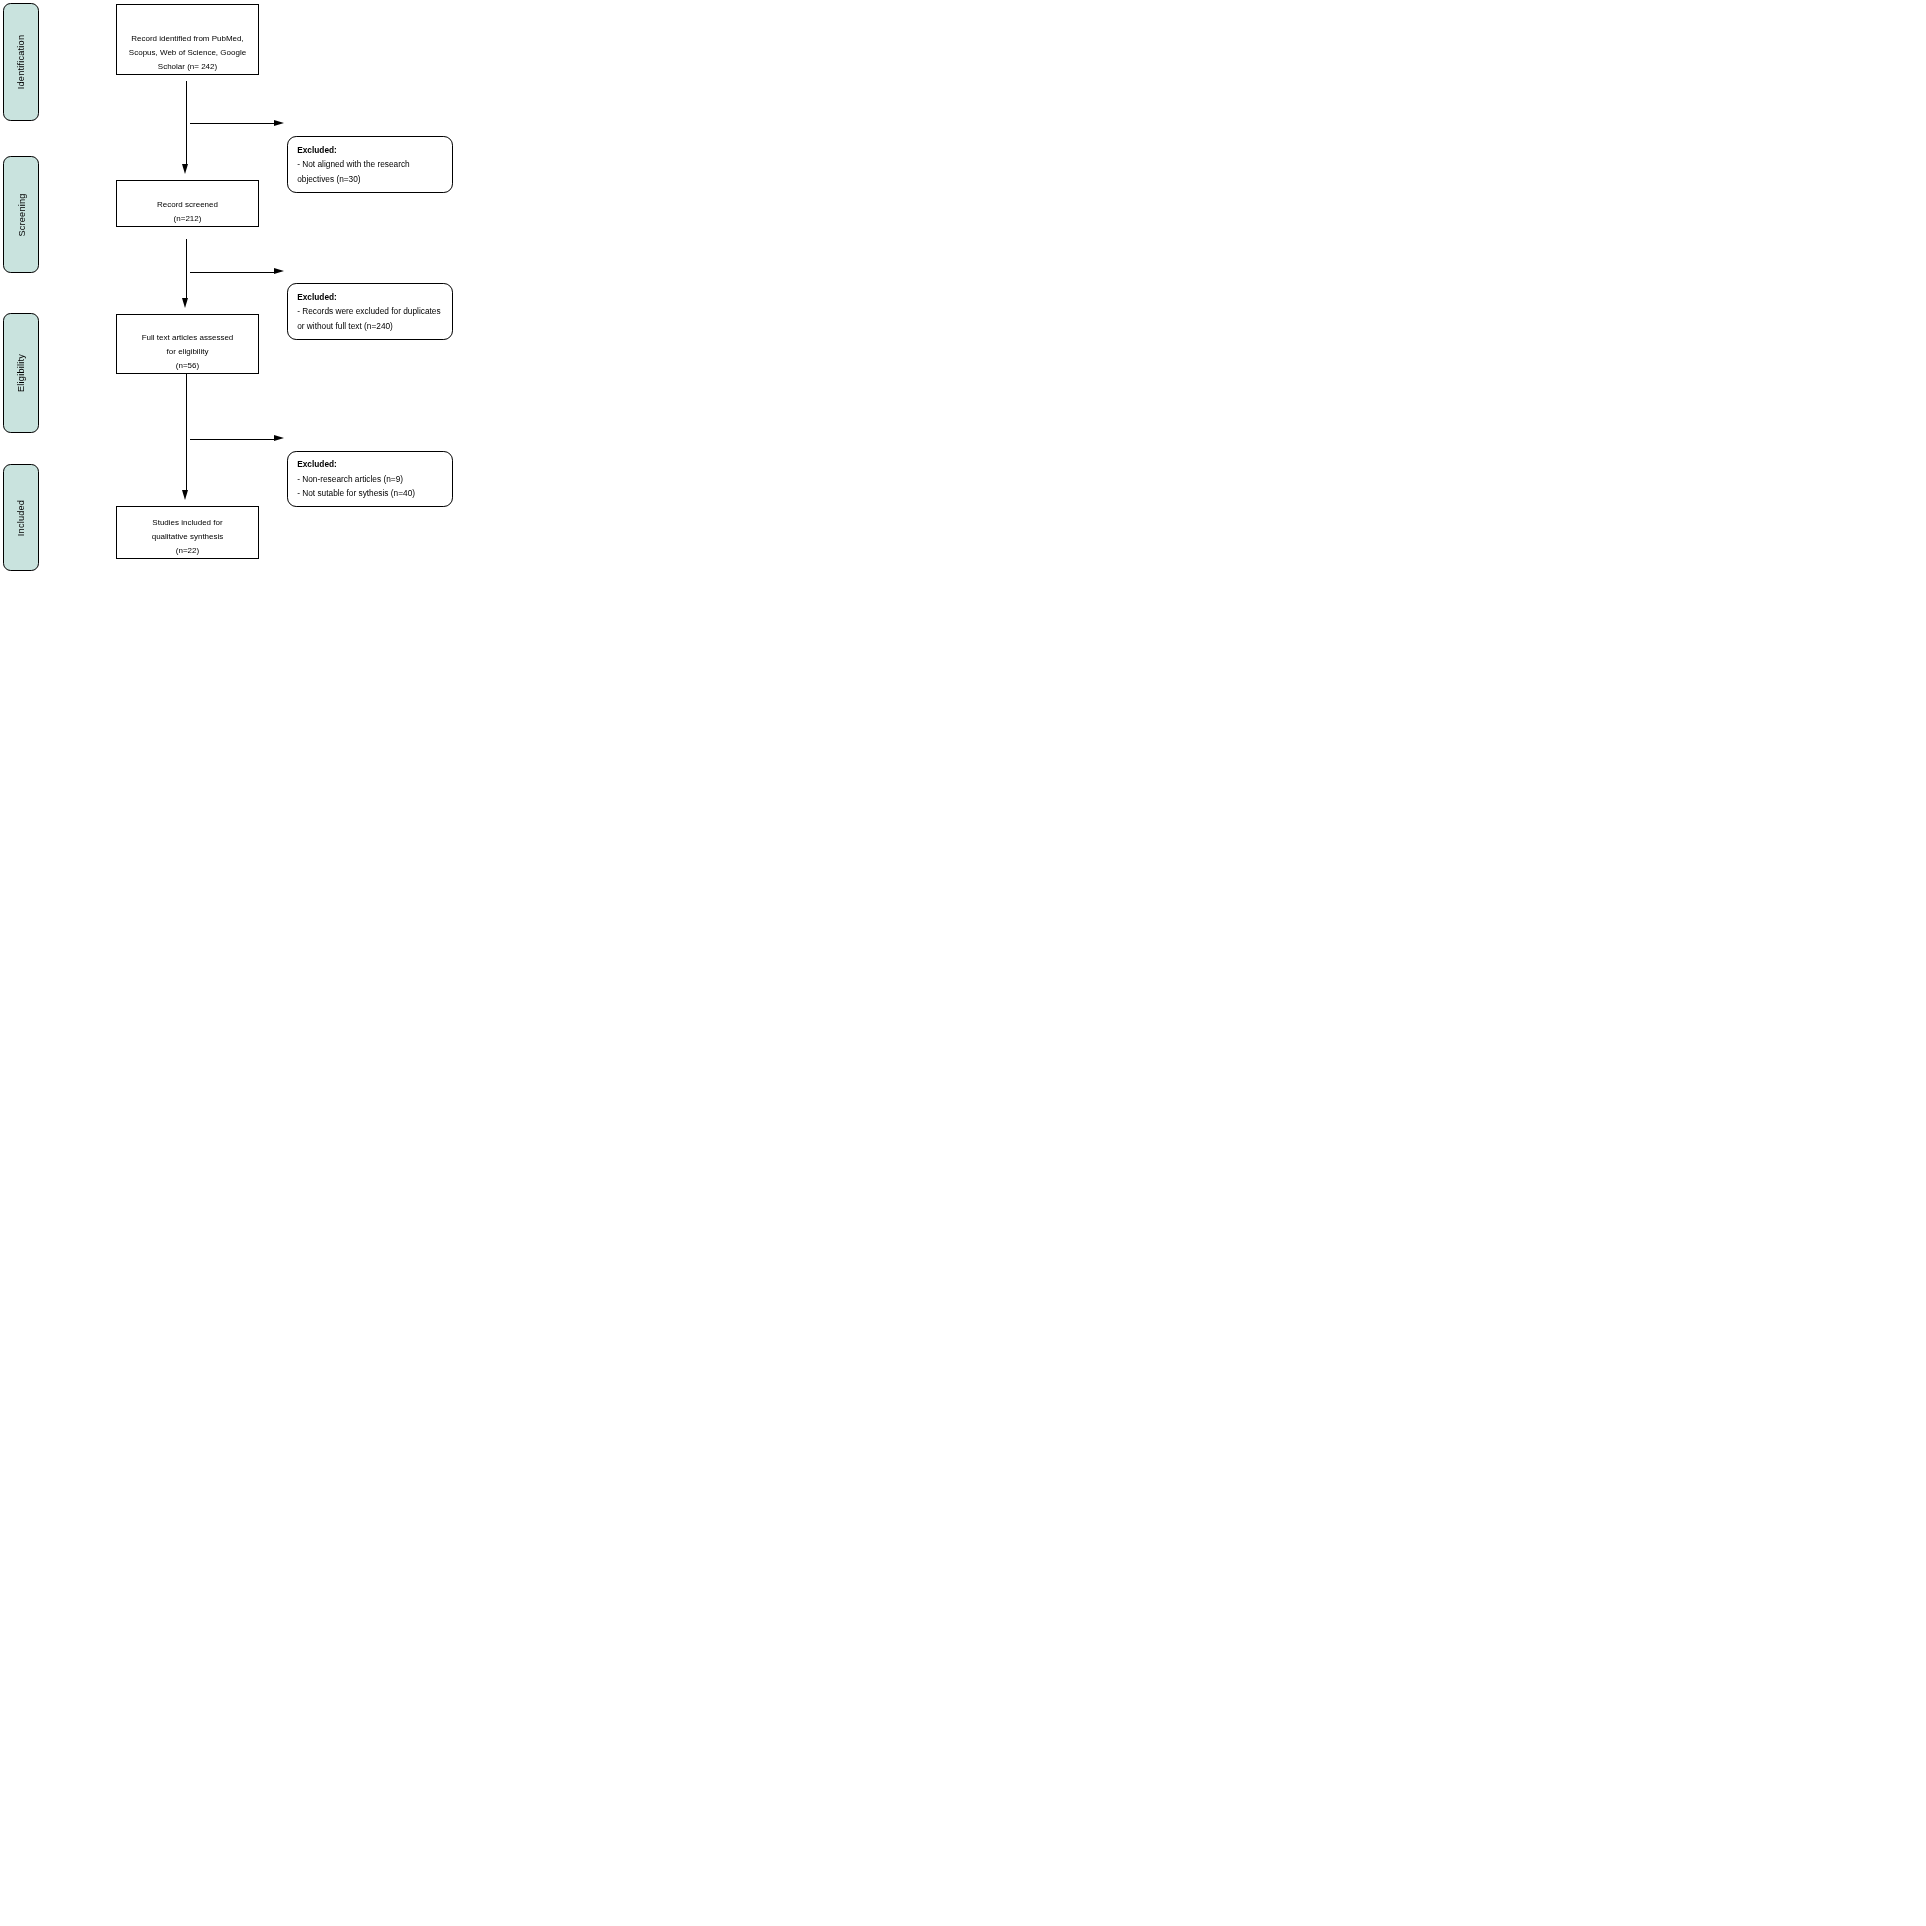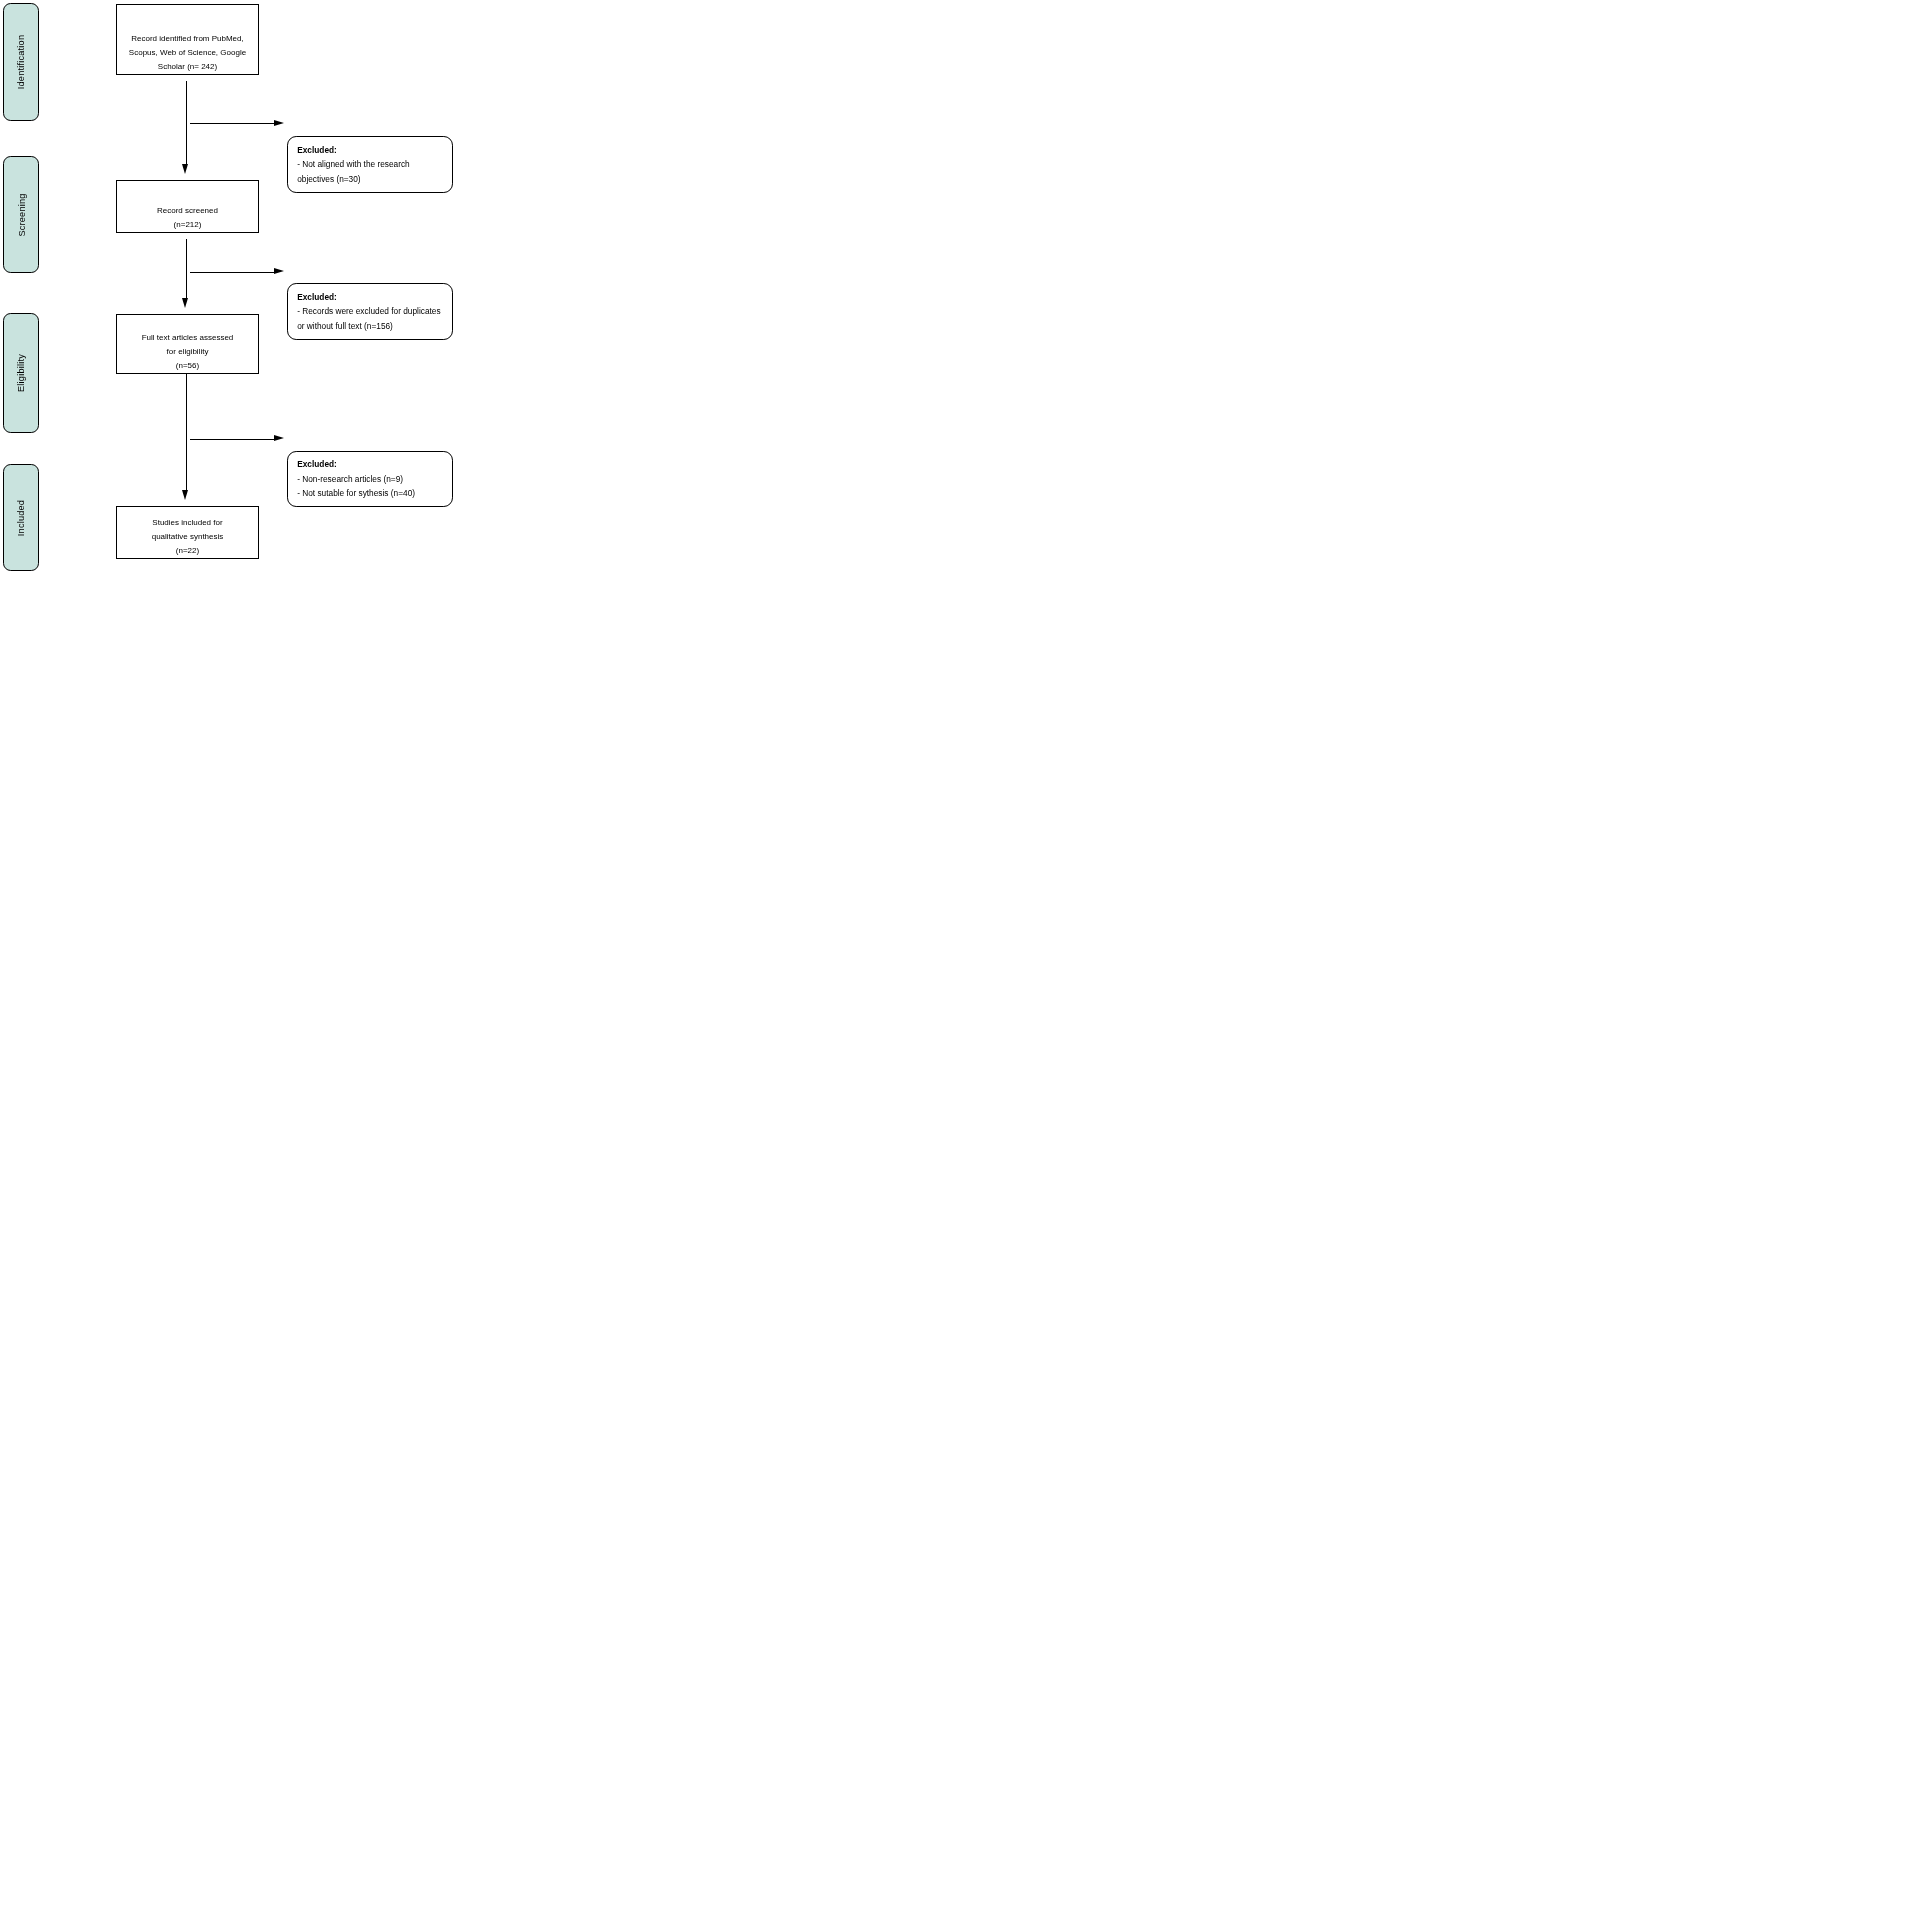--- a/index.html
+++ b/index.html
@@ -128,21 +128,21 @@
   </div>
   <div class="stage" style="top:464px; height:107px;">
     <span class="stage-label">Included</span>
   </div>
 
   <div class="flowbox" style="top:4.2px; height:71px;">
     <div class="box-text">Record identified from PubMed,
 Scopus, Web of Science, Google
 Scholar (n= 242)</div>
   </div>
-  <div class="flowbox" style="top:180px; height:53px;">
+  <div class="flowbox" style="top:180px; height:47px;">
     <div class="box-text">Record screened
 (n=212)</div>
   </div>
   <div class="flowbox" style="top:314px; height:60px;">
     <div class="box-text">Full text articles assessed
 for eligibility
 (n=56)</div>
   </div>
   <div class="flowbox" style="top:506px; height:53px;">
     <div class="box-text">Studies included for
@@ -151,21 +151,21 @@
   </div>
 
   <div class="exbox" style="top:96px; height:57px;">
     <div class="excluded-heading">Excluded:</div>
     <div class="excluded-item">- Not aligned with the research
 objectives (n=30)</div>
   </div>
   <div class="exbox" style="top:243px; height:57px;">
     <div class="excluded-heading">Excluded:</div>
     <div class="excluded-item">- Records were excluded for duplicates
-or without full text (n=156)</div>
+or without full text (n=240)</div>
   </div>
   <div class="exbox" style="top:411px; height:56px;">
     <div class="excluded-heading">Excluded:</div>
     <div class="excluded-item">- Non-research articles (n=9)</div>
     <div class="excluded-item">- Not sutable for sythesis (n=40)</div>
   </div>
 
   <div class="vline" style="top:81px; height:83px;"></div>
   <div class="head-down" style="top:164px;"></div>
   <div class="hline" style="top:123px;"></div>

